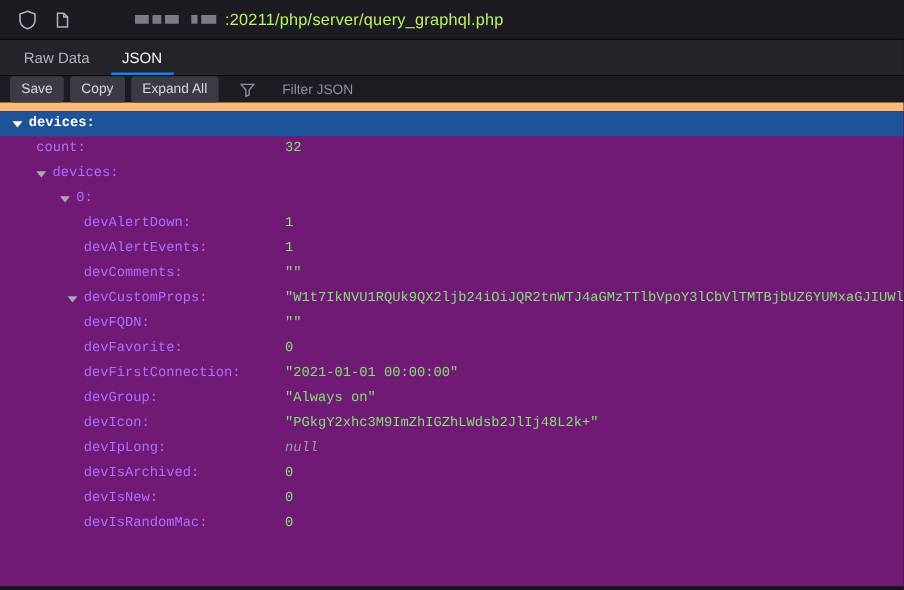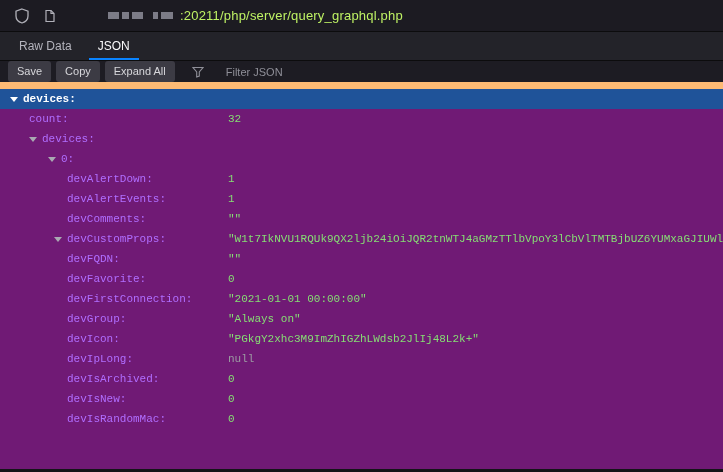--- a/index.html
+++ b/index.html
@@ -38,21 +38,21 @@
 
   
   .content { background:#701a75; height:380px; overflow:hidden; }
   .row { position:relative; height:20px; display:flex; align-items:center;
          font-family:"Liberation Mono","DejaVu Sans Mono",monospace; font-size:11px;
          white-space:nowrap; }
   .lvl0 { padding-left:10px; } .lvl1 { padding-left:29px;text-align:center; }
   .lvl2 { padding-left:48px; } .lvl3 { padding-left:67px; }
   .key { color:#b06eff; }
   .val { position:absolute; left:228px; color:#86de74; }
-  .val.null { color:#9c9ca3; }
+  .val.null { color:#9c9ca3;font-style:italic; }
   .twisty { width:13px; flex:0 0 13px; display:flex; align-items:center; }
   .twisty::before { content:""; width:0; height:0;
                     border-left:4px solid transparent; border-right:4px solid transparent;
                     border-top:5px solid #a9a9b2; }
   .twisty.out { margin-left:-13px; }
   .row.selected { background:#1f5399; }
   .row.selected .key { color:#ffffff; font-weight:bold; }
   .row.selected .twisty::before { border-top-color:#ffffff; }
 </style>
 </head>

